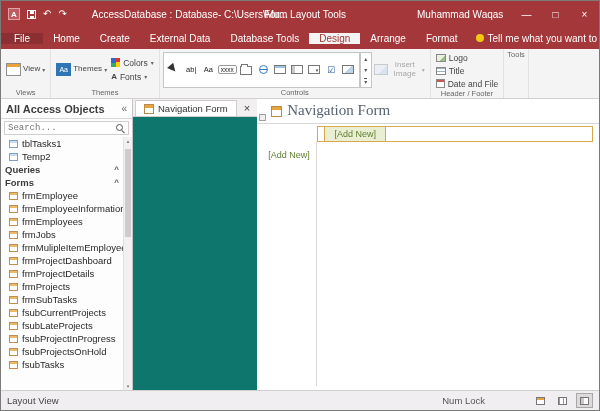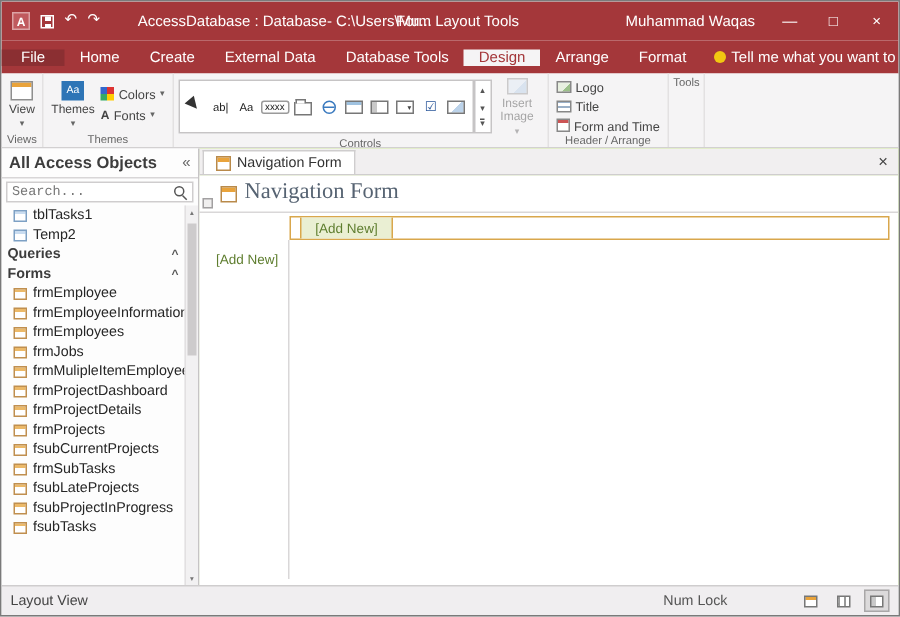--- a/index.html
+++ b/index.html
@@ -27,21 +27,21 @@
 .rtab.file-tab{background:#8b2f32;padding:0 13px}
 .rtab.active{background:#f5f4f5;color:var(--accent,#a4373a)}
 .tellme{display:flex;align-items:center;gap:4px;color:#fff;margin-left:8px;font-size:10px;white-space:nowrap}
 .bulb{width:8px;height:8px;border-radius:50%;background:#f2c811;flex:0 0 auto}
 
 
 .ribbon{height:50px;background:#f5f4f5;border-bottom:1px solid #d2d0d1;display:flex;flex:0 0 auto}
 .rgroup{display:flex;flex-direction:column;border-right:1px solid #e3e1e2;padding:2px 3px 0}
 .rg-content{flex:1;display:flex;align-items:center}
 .rg-label{font-size:7.5px;color:#666;text-align:center;padding-bottom:2px;line-height:1;white-space:nowrap}
-.bigbtn{display:flex;flex-direction:column;align-items:center;justify-content:center;font-size:8px;color:#444;line-height:1.1;text-align:center;gap:2px;padding:1px 2px}
+.bigbtn{display:flex;flex-direction:row;align-items:center;justify-content:center;font-size:8px;color:#444;line-height:1.1;text-align:center;gap:2px;padding:1px 2px}
 .bigbtn.disabled{opacity:.45}
 .dd{font-size:6px;color:#666;line-height:1}
 .smallbtn{display:flex;align-items:center;gap:3px;font-size:8.5px;color:#444;height:13px;padding:0 2px;white-space:nowrap}
 .ic-view{width:15px;height:13px;border:1px solid #8f8f8f;background:linear-gradient(#e9a33b 3px,#fff 0)}
 .ic-themes{width:15px;height:13px;background:#2e75b6;color:#fff;font-size:7px;display:flex;align-items:center;justify-content:center}
 .ic-colors{width:9px;height:9px;background:conic-gradient(#d33 0 25%,#fc0 0 50%,#3a6 0 75%,#36c 0)}
 .ic-fonts{font-size:8px;font-weight:bold;color:#444;line-height:1}
 .themes-col{display:flex;flex-direction:column;justify-content:center;gap:1px}
 .gallery{display:flex;align-items:center;background:#fff;border:1px solid #c6c4c5;height:36px;padding:0 2px}
 .gi{min-width:15px;height:17px;display:flex;align-items:center;justify-content:center;margin:0 1px;font-size:7.5px;color:#222}
@@ -86,21 +86,21 @@
 .ni-icon{display:none;flex:0 0 auto}
 .ni-chevron{display:none}
 .nav-item.t-table .ni-icon{display:block;width:9px;height:8px;border:1px solid #7da0c4;background:linear-gradient(#c9dcf0 2px,#fff 0)}
 .nav-item.t-form .ni-icon{display:block;width:9px;height:8px;border:1px solid #c08f4f;background:linear-gradient(#ecb968 2px,#fff 0)}
 .nav-item.t-section{font-weight:bold;color:#3c3c3c;padding-left:4px}
 .nav-item.t-section .ni-chevron{display:block;margin-left:auto;margin-right:4px;font-size:8px;color:#555}
 .np-scroll{position:absolute;right:0;top:38px;bottom:0;width:9px;background:#f2f1f2;border-left:1px solid #e2e0e1;display:flex;flex-direction:column;align-items:center;justify-content:space-between;font-size:5px;color:#777;padding:1px 0}
 .np-thumb{position:absolute;left:1px;right:1px;top:12px;height:88px;background:#cdcbcc}
 
 
-.main{flex:1;display:flex;flex-direction:column;min-width:0;background:#bef264}
+.main{flex:1;display:flex;flex-direction:row;min-width:0;background:#0f766e}
 .doc-tabbar{height:18px;background:#f1eff0;border-bottom:1px solid #cfcdce;display:flex;align-items:stretch;flex:0 0 auto}
 .doc-tab{display:flex;align-items:center;gap:4px;background:#fff;border:1px solid #cfcdce;border-bottom:none;margin-left:2px;margin-top:1px;padding:0 8px;font-size:9.5px;color:#333}
 .form-ic{width:10px;height:10px;border:1px solid #b98a4a;background:linear-gradient(#e9a33b 3px,#fff 0);flex:0 0 auto}
 .doc-close{margin-left:auto;display:flex;align-items:center;padding:0 7px;color:#444;font-size:11px}
 .canvas{flex:1;position:relative;background:#fff;min-height:0}
 .layout-handle{position:absolute;left:2px;top:15px;width:7px;height:7px;border:1px solid #a2a0a1;background:#f0efef}
 .canvas .form-ic.big{position:absolute;left:14px;top:7px;width:11px;height:11px}
 .form-title{position:absolute;left:30px;top:3px;font-family:"Liberation Serif",serif;font-size:15px;color:#566372}
 .title-rule{position:absolute;top:24px;left:0;right:0;border-top:1px solid #d9d7d8}
 .navrow{position:absolute;left:60px;right:6px;top:27px;height:16px;border:1px solid var(--gold,#d9a74c)}
@@ -269,25 +269,25 @@
           <div class="smallbtn">
             <span class="ic-logo"></span>
             <span>Logo</span>
           </div>
           <div class="smallbtn">
             <span class="ic-title"></span>
             <span>Title</span>
           </div>
           <div class="smallbtn">
             <span class="ic-dt"></span>
-            <span>Form and Time</span>
-          </div>
-        </div>
-      </div>
-      <div class="rg-label">Header / Arrange</div>
+            <span>Date and File</span>
+          </div>
+        </div>
+      </div>
+      <div class="rg-label">Header / Footer</div>
     </div>
 
     <div class="rgroup">
       <div class="rg-label">Tools</div>
     </div>
 
   </div>
 
   <div class="workspace">
 
@@ -372,42 +372,47 @@
           </div>
 
           <div class="nav-item t-form">
             <span class="ni-icon"></span>
             <span class="ni-label">frmProjects</span>
 
           </div>
 
           <div class="nav-item t-form">
             <span class="ni-icon"></span>
+            <span class="ni-label">frmSubTasks</span>
+
+          </div>
+
+          <div class="nav-item t-form">
+            <span class="ni-icon"></span>
             <span class="ni-label">fsubCurrentProjects</span>
 
           </div>
 
           <div class="nav-item t-form">
             <span class="ni-icon"></span>
-            <span class="ni-label">frmSubTasks</span>
-
-          </div>
-
-          <div class="nav-item t-form">
-            <span class="ni-icon"></span>
             <span class="ni-label">fsubLateProjects</span>
 
           </div>
 
           <div class="nav-item t-form">
             <span class="ni-icon"></span>
             <span class="ni-label">fsubProjectInProgress</span>
 
           </div>
 
+          <div class="nav-item t-form">
+            <span class="ni-icon"></span>
+            <span class="ni-label">fsubProjectsOnHold</span>
+
+          </div>
 
           <div class="nav-item t-form">
             <span class="ni-icon"></span>
             <span class="ni-label">fsubTasks</span>
 
           </div>
         </div>
       <div class="np-scroll">
         <span>▴</span>
         <span>▾</span>

